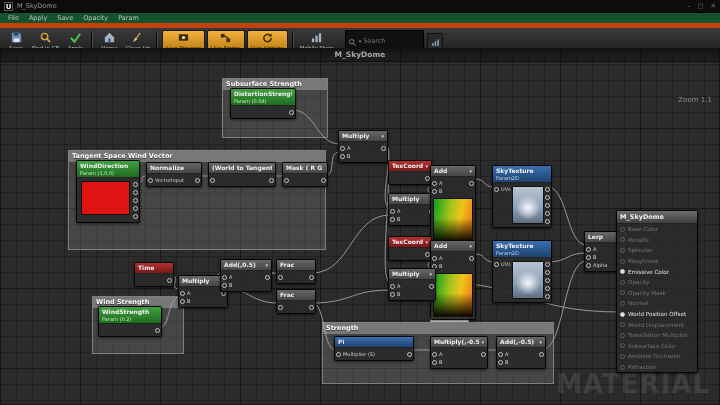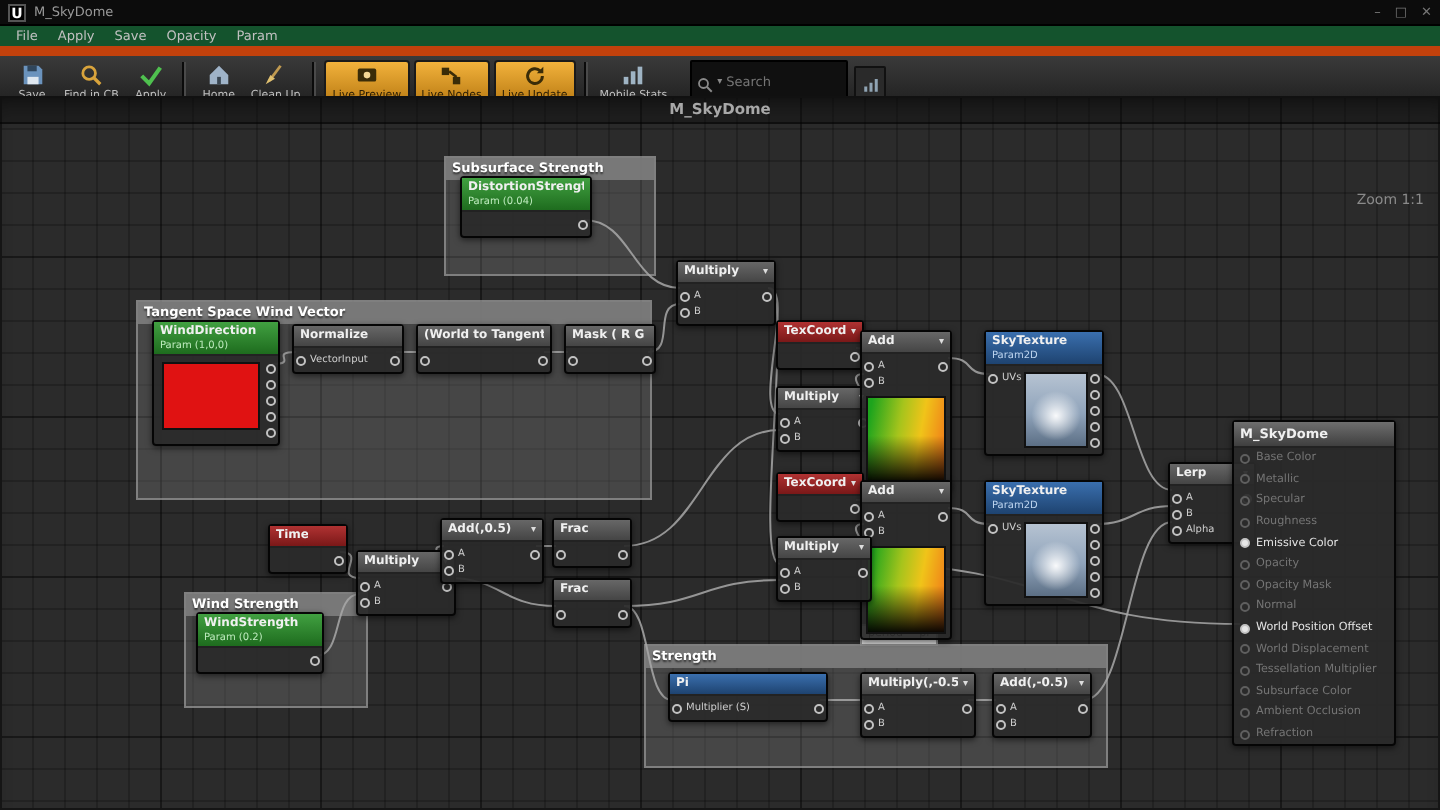--- a/index.html
+++ b/index.html
@@ -207,20 +207,21 @@
     <div class="mini-btn">
       <span><svg width="9" height="9" viewBox="0 0 12 12">
             <rect x="1.5" y="7" width="2" height="3.5" fill="#8fa3b3"></rect>
             <rect x="5" y="4.5" width="2" height="6" fill="#8fa3b3"></rect>
             <rect x="8.5" y="2" width="2" height="8.5" fill="#8fa3b3"></rect>
           </svg></span>
     </div>
   </div>
 
   <div class="canvas" id="canvas">
+    <div class="watermark">MATERIAL</div>
     <svg id="wires">
         <path d="M292,62 C316,62 316,96 340,96" class="wire"></path>
         <path d="M324,128 C338,128 326,104 340,104" class="wire"></path>
         <path d="M384,96 C398,96 376,159 390,159" class="wire"></path>
         <path d="M384,96 C398,96 376,234 390,234" class="wire"></path>
         <path d="M428,126 C442,126 418,131 432,131" class="wire"></path>
         <path d="M432,159 C446,159 418,139 432,139" class="wire"></path>
         <path d="M474,131 C488,131 481,139 495,139" class="wire"></path>
         <path d="M548,139 C567,139 567,197 586,197" class="wire"></path>
         <path d="M428,202 C442,202 418,206 432,206" class="wire"></path>

